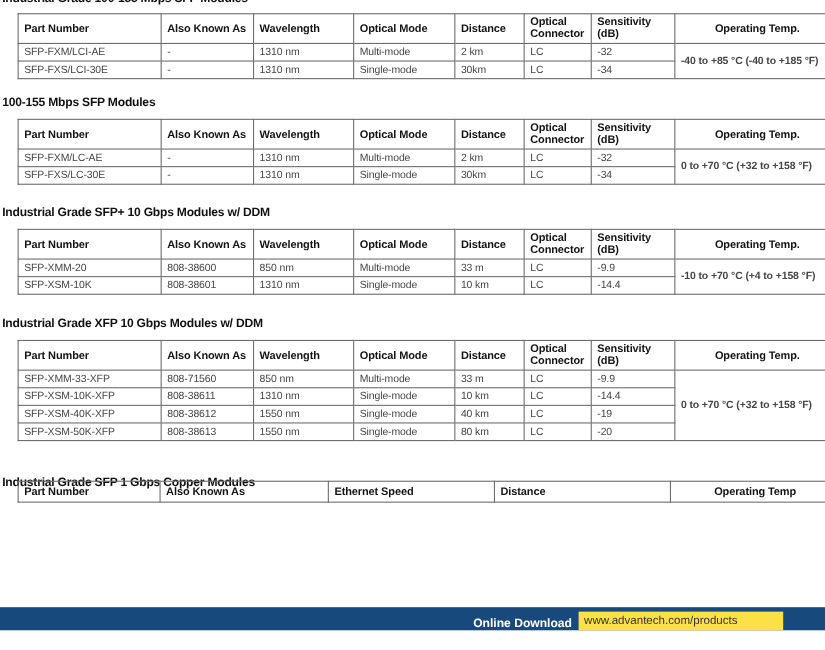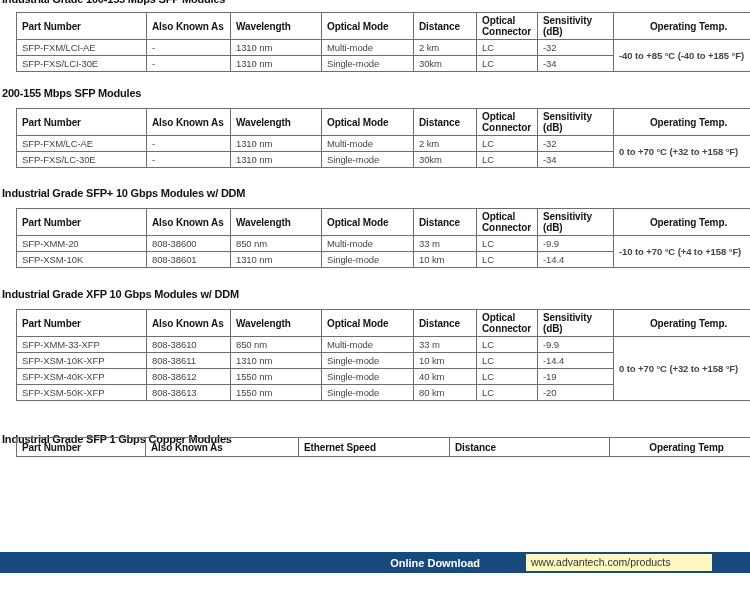--- a/index.html
+++ b/index.html
@@ -65,30 +65,29 @@
     padding-right: 38px;
   }
   .footer-label {
     color: #ffffff;
     font-size: 11px;
     font-weight: bold;
     margin-right: 6px;
     white-space: nowrap;
   }
   .footer-url {
-    background: #fef9c3;
+    background: #fde047;
     color: #333333;
     font-size: 10.5px;
     width: 186px;
     height: 17px;
     line-height: 17px;
     padding-left: 5px;
     white-space: nowrap;
     overflow: hidden;
-    margin-left: 40px;
   }
 </style>
 </head>
 <body>
 
 <h2 class="section-title" style="top:-7px;">Industrial Grade 100-155 Mbps SFP Modules</h2>
 <div class="tablewrap" style="top:12px;">
     <table class="datatable optical">
       <colgroup>
         <col style="width: 130px;">
@@ -129,21 +128,21 @@
           <td>1310 nm</td>
           <td>Single-mode</td>
           <td>30km</td>
           <td>LC</td>
           <td>-34</td>
         </tr>
       </tbody>
     </table>
   </div>
 
-<h2 class="section-title" style="top:87px;">200-155 Mbps SFP Modules</h2>
+<h2 class="section-title" style="top:87px;">100-155 Mbps SFP Modules</h2>
 <div class="tablewrap" style="top:108px;">
     <table class="datatable optical">
       <colgroup>
         <col style="width: 130px;">
         <col style="width: 84px;">
         <col style="width: 91px;">
         <col style="width: 92px;">
         <col style="width: 63px;">
         <col style="width: 61px;">
         <col style="width: 76px;">
@@ -255,21 +254,21 @@
           <th>Optical Mode</th>
           <th>Distance</th>
           <th>Optical Connector</th>
           <th>Sensitivity (dB)</th>
           <th class="center">Operating Temp.</th>
         </tr>
       </thead>
       <tbody>
         <tr>
           <td>SFP-XMM-33-XFP</td>
-          <td>808-38610</td>
+          <td>808-71560</td>
           <td>850 nm</td>
           <td>Multi-mode</td>
           <td>33 m</td>
           <td>LC</td>
           <td>-9.9</td>
           <td rowspan="4" class="temp-cell">0 to +70 °C (+32 to +158 °F)</td>
         </tr>
         <tr>
           <td>SFP-XSM-10K-XFP</td>
           <td>808-38611</td>
@@ -318,16 +317,16 @@
           <th>Ethernet Speed</th>
           <th>Distance</th>
           <th class="center">Operating Temp</th>
         </tr>
       </thead>
       <tbody>
       </tbody>
     </table>
   </div>
 
-<div class="footer-bar" style="background: rgb(23, 73, 125);">
+<div class="footer-bar" style="background: rgb(23, 73, 125); align-items: flex-end;">
   <span class="footer-label">Online Download</span>
   <span class="footer-url">www.advantech.com/products</span>
 </div>
 
 </body></html>

